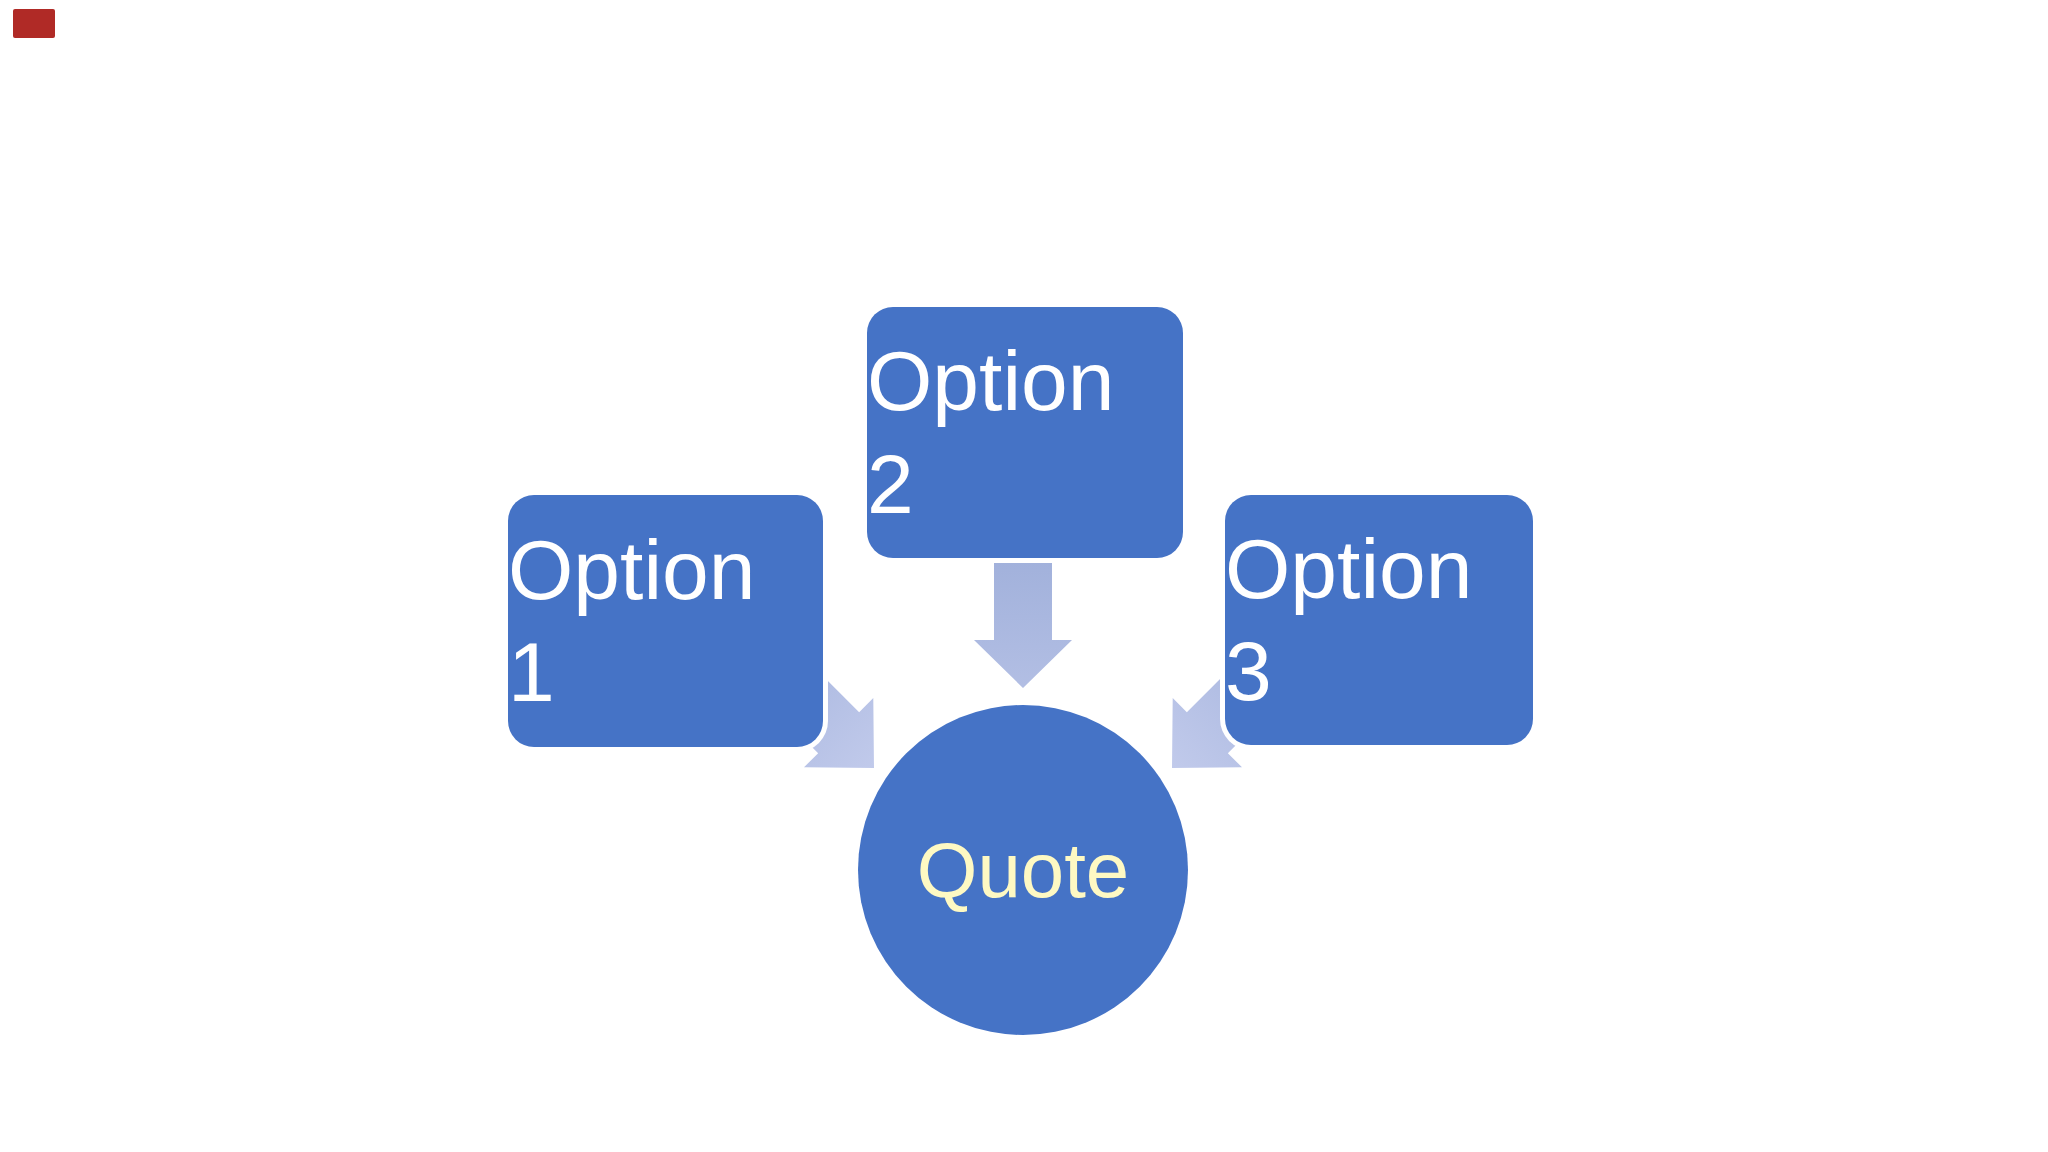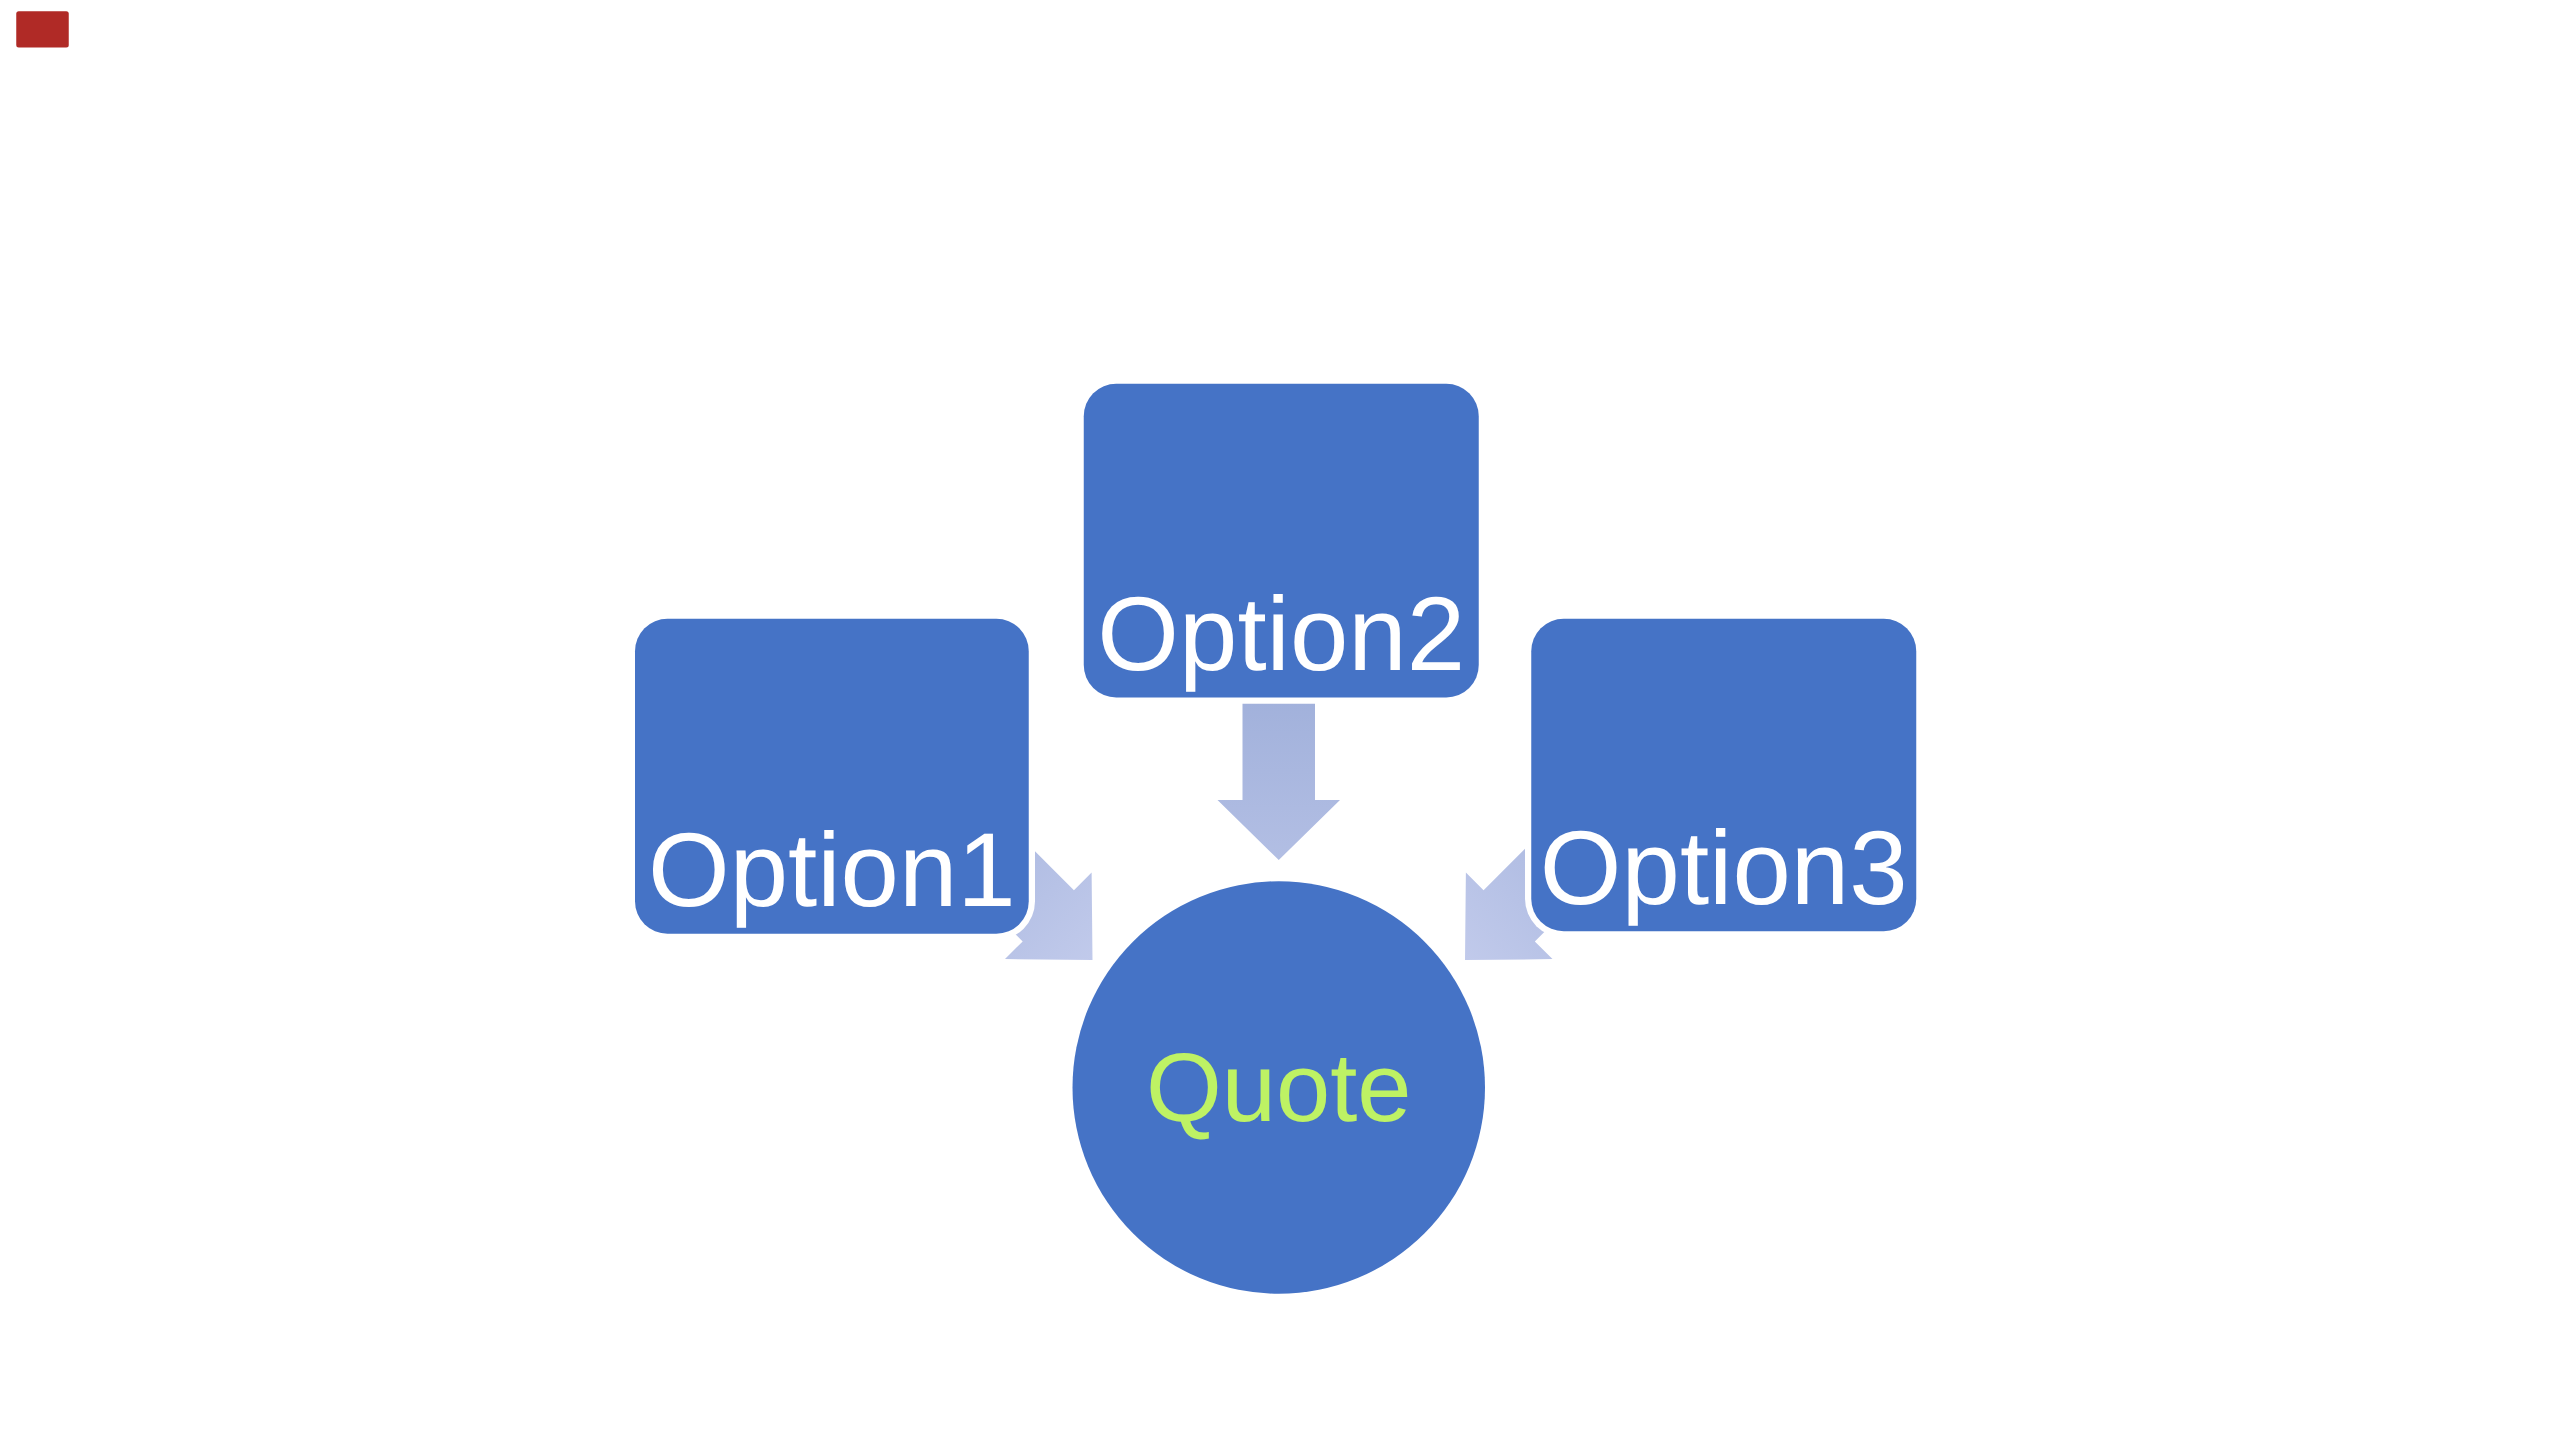--- a/index.html
+++ b/index.html
@@ -30,32 +30,32 @@
     white-space:nowrap;
   }
   .arrow-layer{
     position:absolute;left:0;top:0;width:2048px;height:1152px;
   }
   .node{
     position:absolute;
     background:#4573c6;
     border-radius:26px;
     box-shadow:0 0 0 5px #ffffff;
-    display:flex;flex-direction:row;align-items:flex-end;justify-content:center;
+    display:flex;flex-direction:column;align-items:flex-start;justify-content:center;
     color:#ffffff;text-align:center;
   }
   .node .line{font-size:84px;line-height:1.22;}
   .node-1{left:508px;top:495px;width:315px;height:252px;}
   .node-2{left:867px;top:307px;width:316px;height:251px;}
   .node-3{left:1225px;top:495px;width:308px;height:250px;}
   .quote-circle{
     position:absolute;left:858px;top:705px;width:330px;height:330px;
     background:#4573c6;border-radius:50%;
     display:flex;align-items:center;justify-content:center;
-    color:#bef264;
+    color:#fef9c3;
   }
   .quote-circle .label{font-size:78px;line-height:1;}
 </style>
 </head>
 <body>
 
 <div class="slide">
 
   <div class="red-marker"></div>
 

